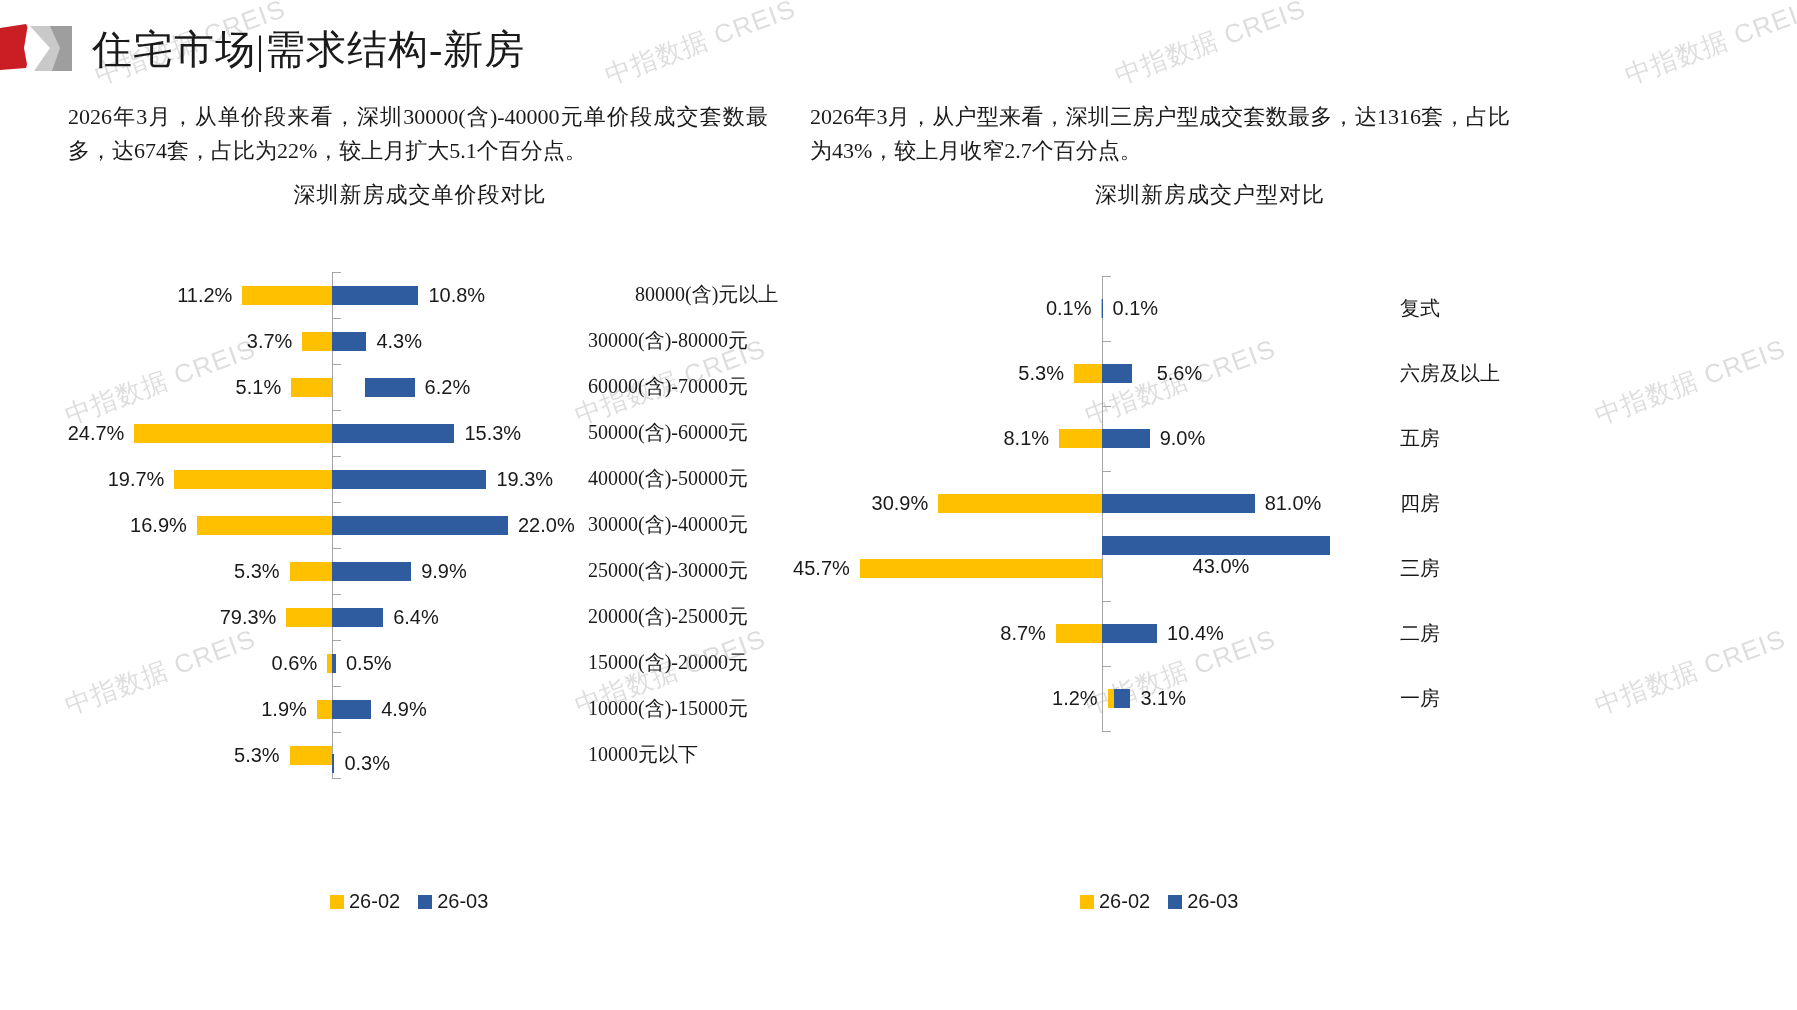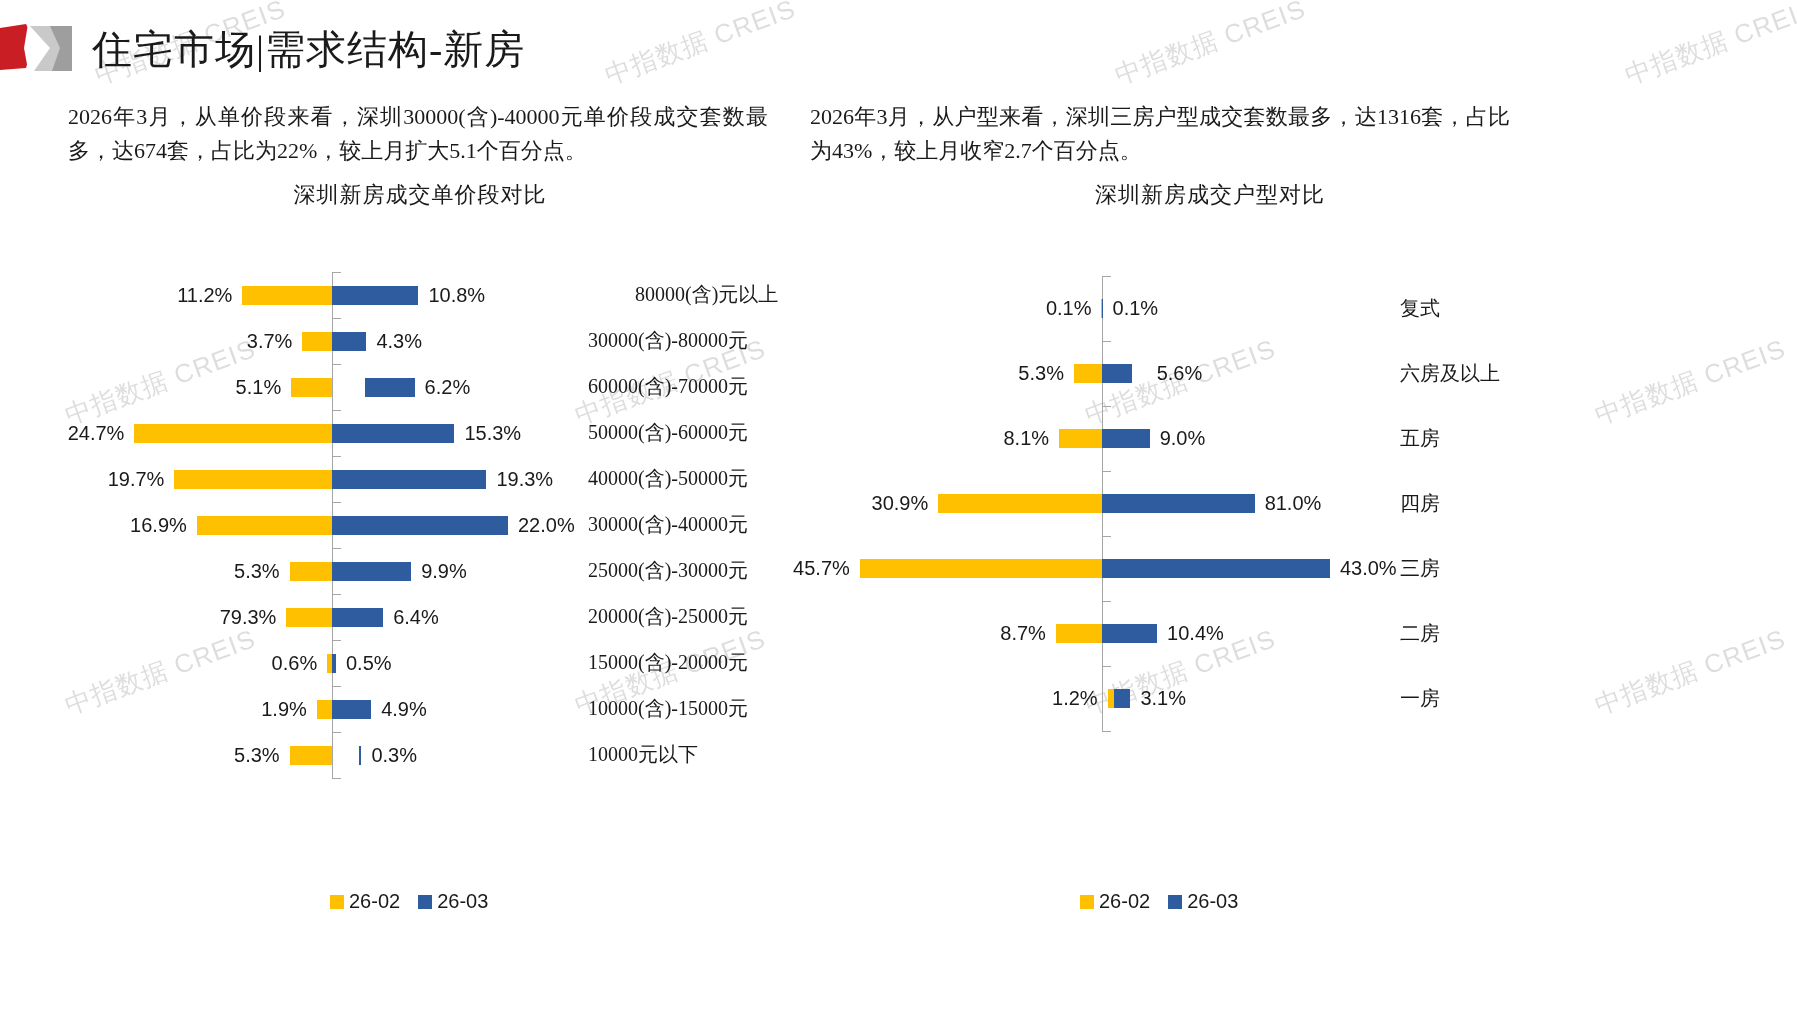--- a/index.html
+++ b/index.html
@@ -245,21 +245,21 @@
             <span class="vlabel right">4.9%</span>
           </div>
         </div>
         <div class="catlabel" style="left: 548px; top: 423px;">10000(含)-15000元</div>
         <div class="tick" style="left: 292px; top: 460px;"></div>
         <div class="row" style="position: absolute; left: 0px; top: 460px; height: 46px;">
           <div class="half-left" style="position: absolute; right: 468px; top: 0px; height: 46px;">
             <span class="vlabel left">5.3%</span>
             <div class="bar y" style="width: 42.4px; background: rgb(255, 192, 0);"></div>
           </div>
-          <div class="half-right" style="position: absolute; left: 292px; top: 0px; height: 46px; padding-left: 27px;">
+          <div class="half-right" style="position: absolute; left: 292px; top: 8px; height: 46px;">
             <div class="bar b" style="width: 2.4px; background: rgb(46, 92, 158);"></div>
             <span class="vlabel right">0.3%</span>
           </div>
         </div>
         <div class="catlabel" style="left: 548px; top: 469px;">10000元以下</div>
         <div class="tick" style="left: 292px; top: 506px;"></div>
       </div>
     <div class="legend" style="left: 290px; top: 710px;">
       <div class="legend-item">
         <span class="swatch" style="background: rgb(255, 192, 0);"></span>
@@ -323,21 +323,21 @@
             <span class="vlabel right">81.0%</span>
           </div>
         </div>
         <div class="catlabel" style="left: 570px; top: 213.5px;">四房</div>
         <div class="tick" style="left: 272px; top: 260px;"></div>
         <div class="row" style="position: absolute; left: 0px; top: 260px; height: 65px;">
           <div class="half-left" style="position: absolute; right: 488px; top: 0px; height: 65px;">
             <span class="vlabel left">45.7%</span>
             <div class="bar y" style="width: 242.21px; background: rgb(255, 192, 0);"></div>
           </div>
-          <div class="half-right" style="position: absolute; left: 272px; top: 0px; height: 65px;">
+          <div class="half-right" style="position: absolute; left: 272px; top: 0px; height: 65px; flex-direction: column;">
             <div class="bar b" style="width: 227.9px; background: rgb(46, 92, 158);"></div>
             <span class="vlabel right">43.0%</span>
           </div>
         </div>
         <div class="catlabel" style="left: 570px; top: 278.5px;">三房</div>
         <div class="tick" style="left: 272px; top: 325px;"></div>
         <div class="row" style="position: absolute; left: 0px; top: 325px; height: 65px;">
           <div class="half-left" style="position: absolute; right: 488px; top: 0px; height: 65px;">
             <span class="vlabel left">8.7%</span>
             <div class="bar y" style="width: 46.11px; background: rgb(255, 192, 0);"></div>

